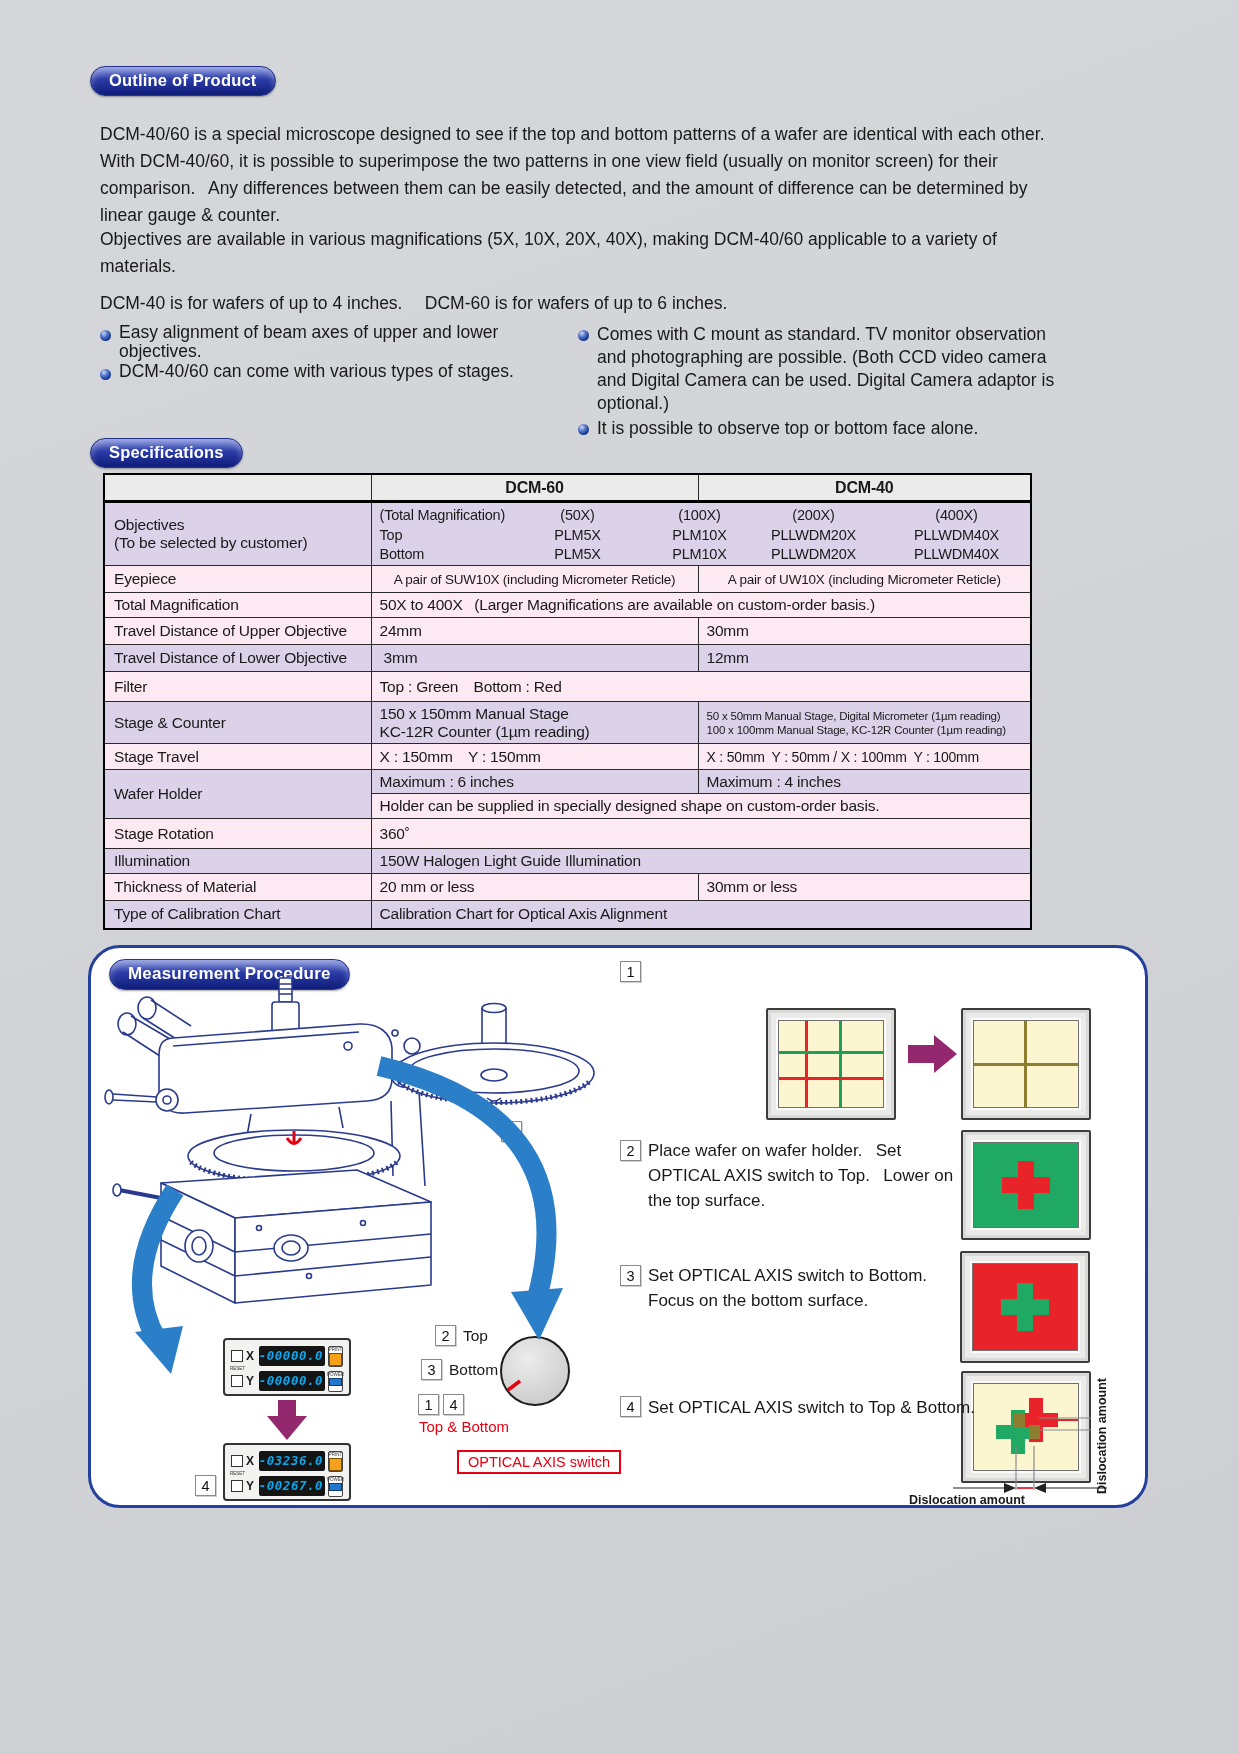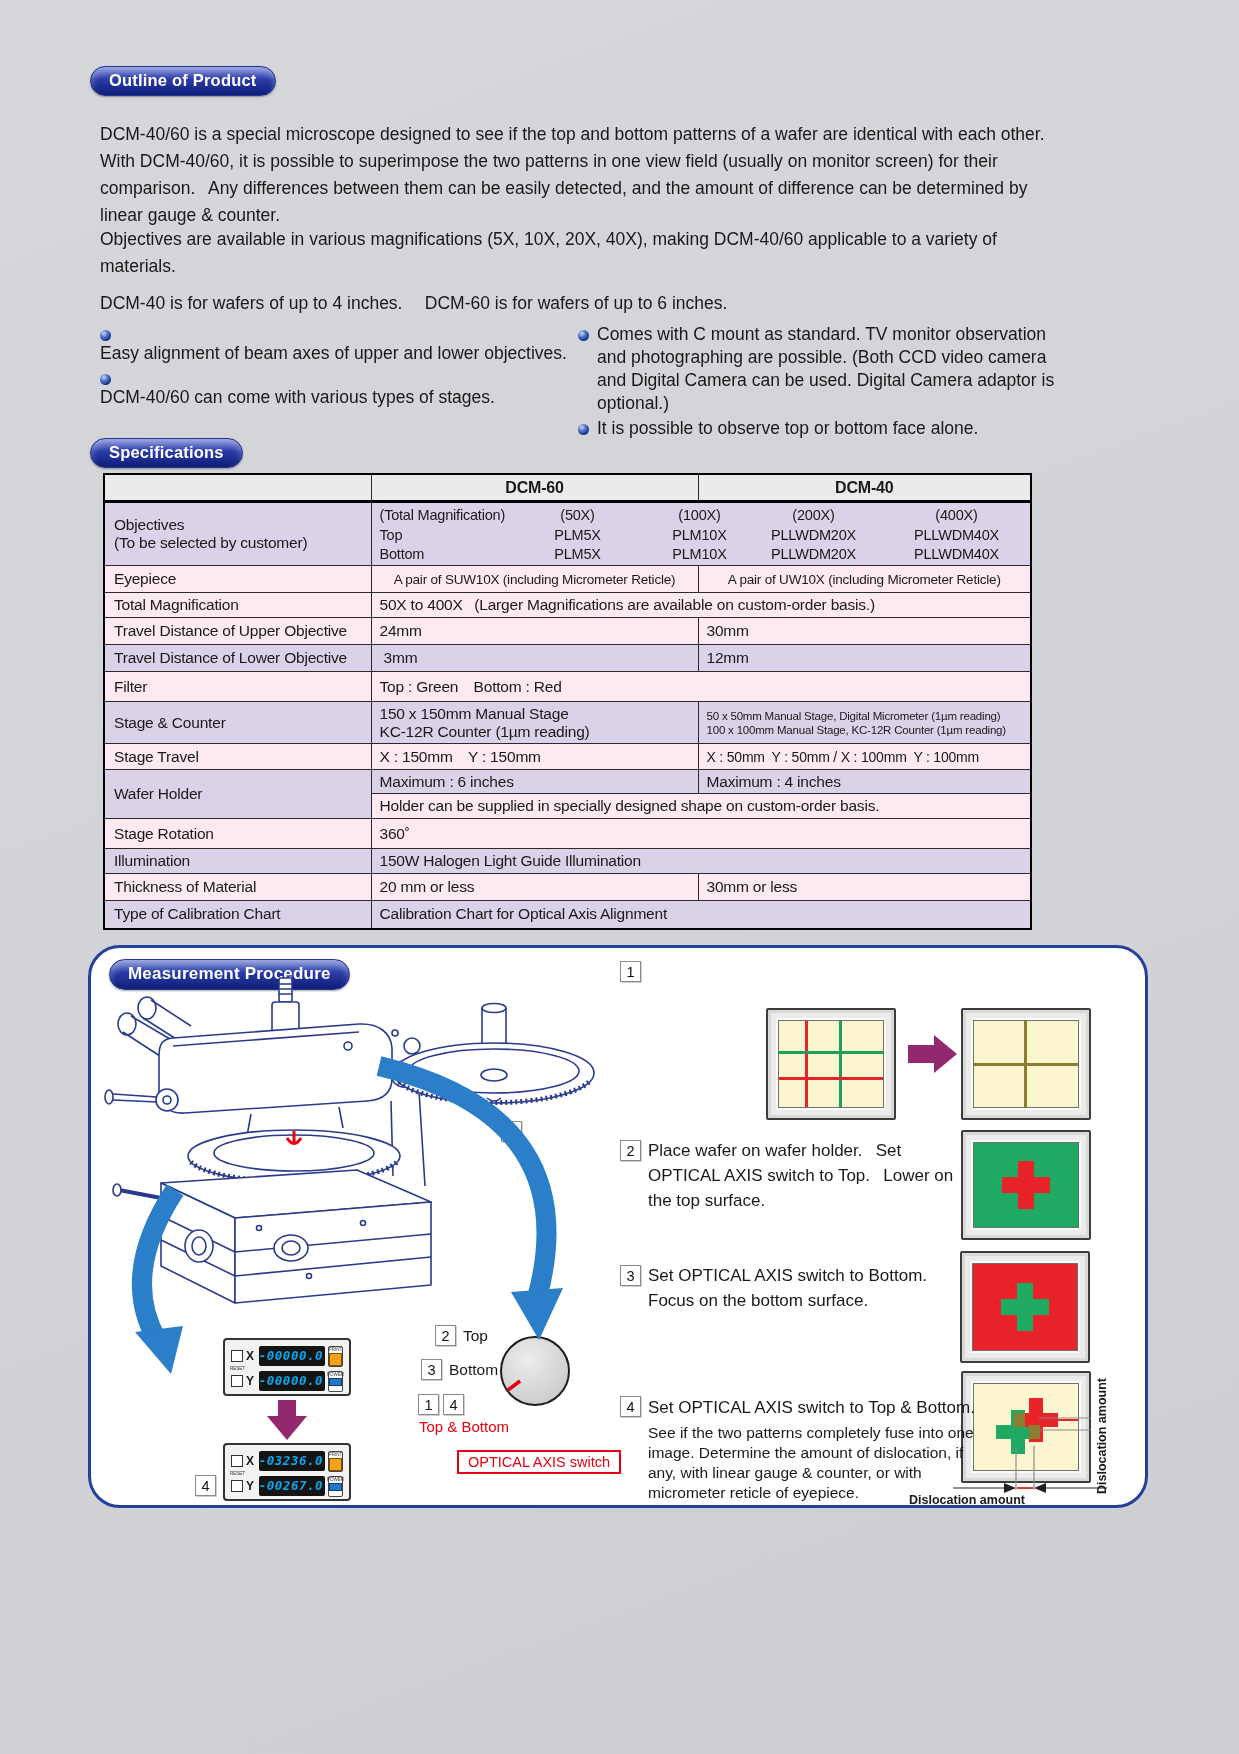--- a/index.html
+++ b/index.html
@@ -13,21 +13,21 @@
          background:linear-gradient(180deg,#7484d6 0%,#2b3ba6 45%,#0e1d78 100%);
          border:1px solid #26348f;box-shadow:0 1px 2px rgba(0,0,0,.35), inset 0 5px 6px rgba(255,255,255,.30);justify-content:flex-end;}
 
   
   .para{position:absolute;font-size:17.5px;line-height:27px;white-space:nowrap;}
   .bullets{position:absolute;font-size:17.5px;}
   .bullet-row{display:flex;align-items:flex-start;}
   .dot{flex:0 0 auto;width:11px;height:11px;border-radius:50%;margin:7px 8px 0 0;
        background:radial-gradient(circle at 35% 30%,#cdd9f0 0%,#5577cc 35%,#15338f 70%,#0a2070 100%);}
   .blines div{white-space:nowrap;}
-  #bullets-left .bullet-row{line-height:25px;margin-bottom:1px;flex-direction:column;}
+  #bullets-left .bullet-row{line-height:19px;margin-bottom:1px;}
   #bullets-right{line-height:23px;}
   #bullets-right .bullet-row{margin-bottom:2px;}
 
   
   #spec-table{position:absolute;left:103px;top:473px;width:927px;border-collapse:collapse;
               table-layout:fixed;border:2px solid #000;font-size:15.5px;}
   #spec-table td{border:1px solid #2a2a2a;padding:0 0 0 8px;vertical-align:middle;
                  letter-spacing:-.2px;overflow:hidden;}
   #spec-table td.ctr{text-align:center;padding:0 4px;}
   #spec-table .hrow td{border-bottom:3px solid #000;background:#ebebeb;height:25px;
@@ -382,26 +382,20 @@
       <div>Focus on the bottom surface.</div>
     </div>
     <div class="screen" style="left:869px;top:303px;width:130px;height:112px;">
       <div class="screen-inner" style="background:#e8232a;">
         <div class="plus" style="--c:#1fa963;"></div>
       </div>
     </div>
 
     <div class="nbox" style="left:529px;top:448px;">4</div>
     <div class="pabs step-line" style="left:557px;top:447px;">Set OPTICAL AXIS switch to Top &amp; Bottom.</div>
-    <div class="pabs blines step-body" style="left:557px;top:475px;">
-      <div>See if the two patterns completely fuse into one</div>
-      <div>image. Determine the amount of dislocation, if</div>
-      <div>any, with linear gauge &amp; counter, or with</div>
-      <div>micrometer reticle of eyepiece.</div>
-    </div>
     <div class="screen" style="left:870px;top:423px;width:130px;height:112px;">
       <div class="screen-inner cream">
         <svg width="106" height="88" viewBox="0 0 106 88">
           <rect x="37" y="26" width="14" height="44" fill="#1fa963"></rect>
           <rect x="22" y="41" width="44" height="14" fill="#1fa963"></rect>
           <rect x="55" y="14" width="14" height="44" fill="#e8232a"></rect>
           <rect x="40" y="29" width="44" height="14" fill="#e8232a"></rect>
           <rect x="55" y="41" width="11" height="14" fill="#8d7d2e"></rect>
           <rect x="40" y="29" width="11" height="14" fill="#8d7d2e"></rect>
           <line x1="84" y1="36" x2="106" y2="36" stroke="#e8232a" stroke-width="2"></line>

